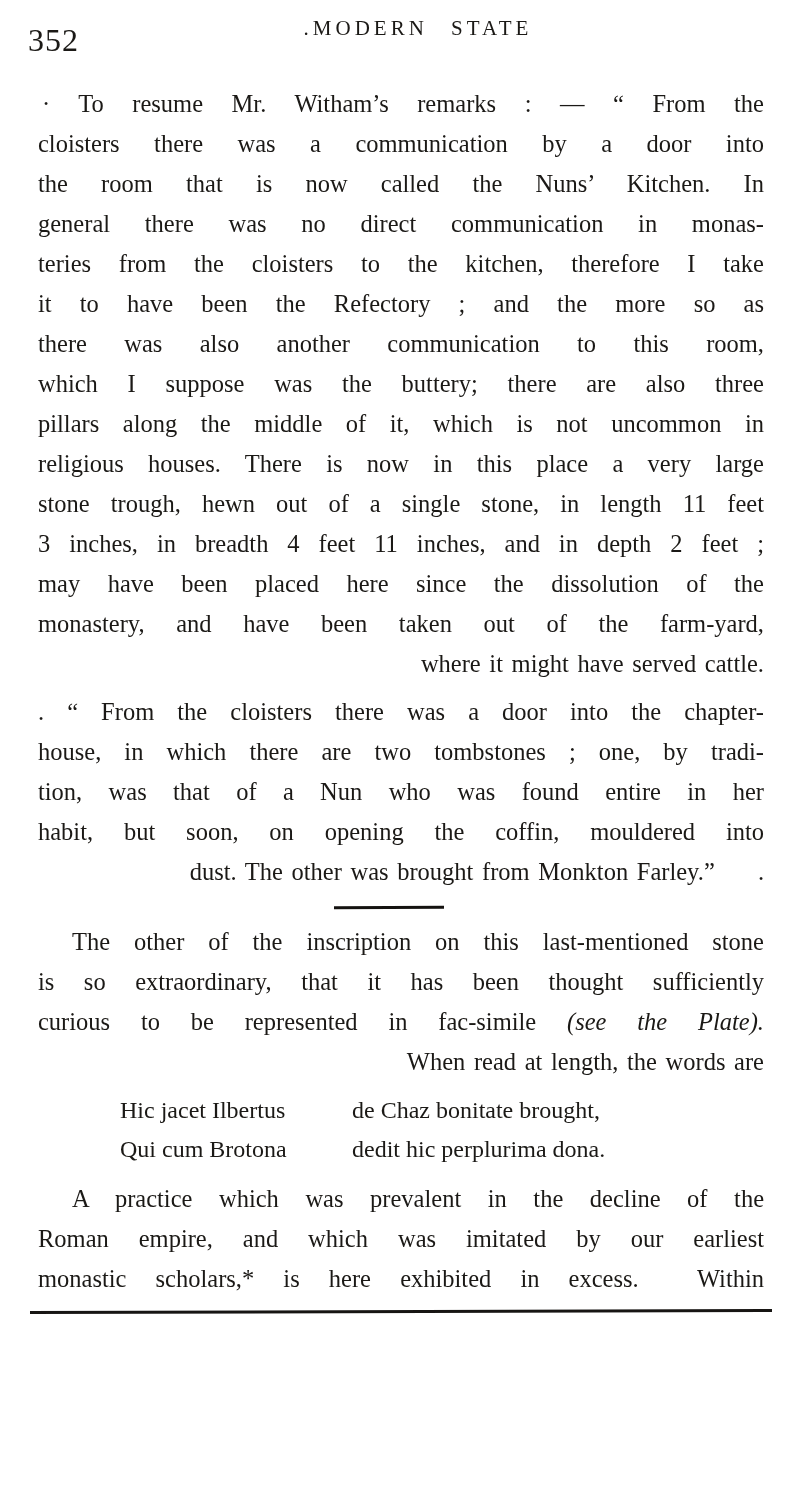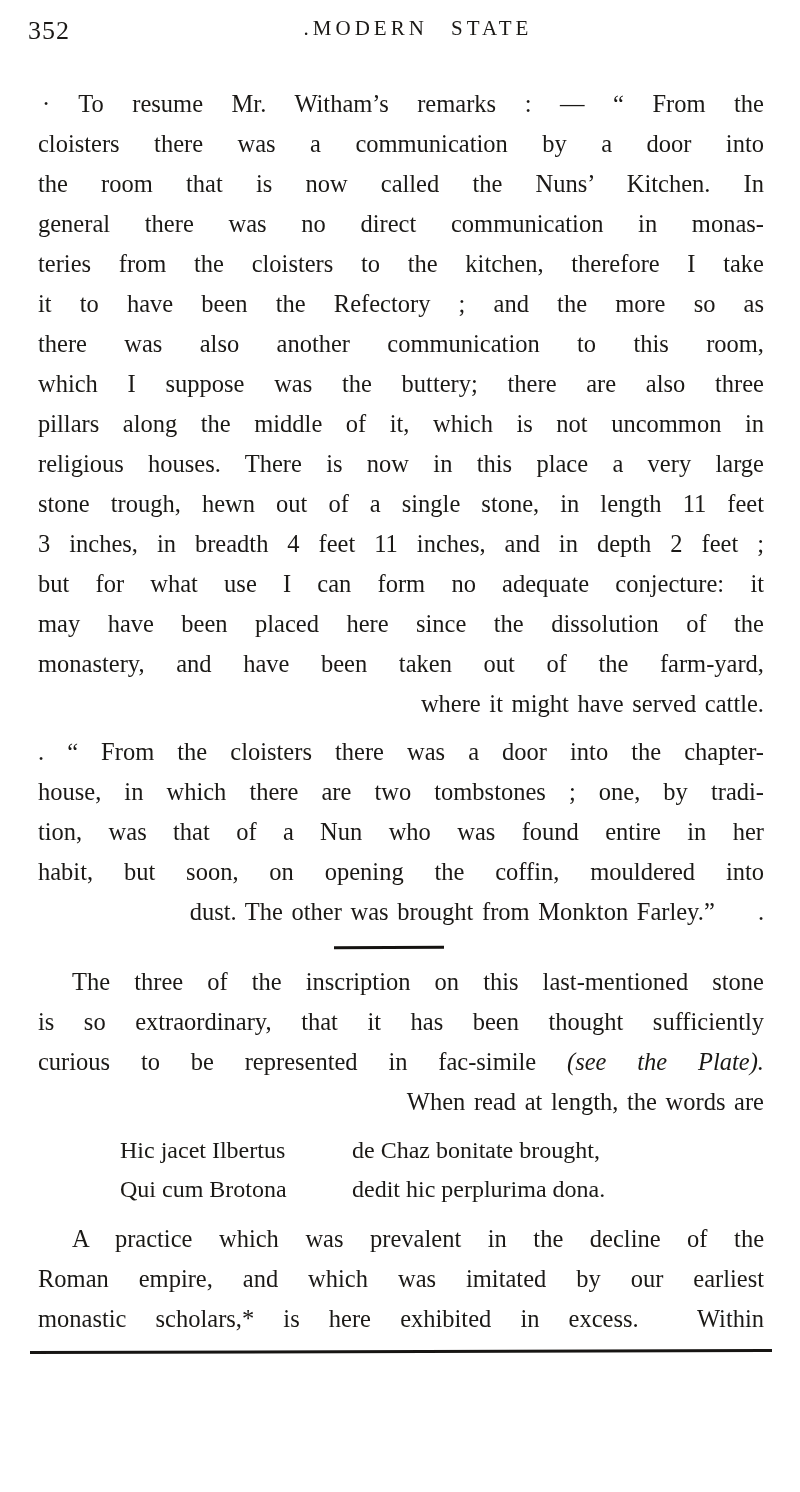--- a/index.html
+++ b/index.html
@@ -6,22 +6,22 @@
   .page {
     position:relative;
     width:800px; height:1492px;
     background:#ffffff;
     color:#1b1916;
     font-family:"Liberation Serif","DejaVu Serif",serif;
     overflow:hidden;
   }
   .header { position:absolute; top:6px; left:0; right:0; height:52px; }
   .page-number {
-    position:absolute; left:28px; top:10px;
-    font-size:26px; letter-spacing:1px;
+    position:absolute; left:28px; top:16px;
+    font-size:32px; letter-spacing:1px;
   }
   .running-title {
     position:absolute; left:0; right:0; top:10px;
     text-align:center;
     font-size:21px; letter-spacing:4px; word-spacing:14px;
     transform:translateX(18px);
   }
   .textblock {
     position:absolute; left:30px; top:76px; width:742px;
   }
@@ -75,38 +75,37 @@
       <div class="line jl">the room that is now called the Nuns’ Kitchen. In</div>
       <div class="line jl">general there was no direct communication in monas-</div>
       <div class="line jl">teries from the cloisters to the kitchen, therefore I take</div>
       <div class="line jl">it to have been the Refectory ; and the more so as</div>
       <div class="line jl">there was also another communication to this room,</div>
       <div class="line jl">which I suppose was the buttery; there are also three</div>
       <div class="line jl">pillars along the middle of it, which is not uncommon in</div>
       <div class="line jl">religious houses. There is now in this place a very large</div>
       <div class="line jl">stone trough, hewn out of a single stone, in length 11 feet</div>
       <div class="line jl">3 inches, in breadth 4 feet 11 inches, and in depth 2 feet ;</div>
-      <div class="line jl">but for what use I can form no adequate conjecture: it</div>
       <div class="line jl">may have been placed here since the dissolution of the</div>
       <div class="line jl">monastery, and have been taken out of the farm-yard,</div>
       <div class="line ll">where it might have served cattle.</div>
     </div>
 
     <div class="para">
       <div class="line jl">. “ From the cloisters there was a door into the chapter-</div>
       <div class="line jl">house, in which there are two tombstones ; one, by tradi-</div>
       <div class="line jl">tion, was that of a Nun who was found entire in her</div>
       <div class="line jl">habit, but soon, on opening the coffin, mouldered into</div>
       <div class="line ll">dust. The other was brought from Monkton Farley.” &nbsp;&nbsp;&nbsp;&nbsp;.</div>
     </div>
 
     <div class="sep-rule"></div>
 
     <div class="para para3">
-      <div class="line jl indent">The three of the inscription on this last-mentioned stone</div>
+      <div class="line jl indent">The other of the inscription on this last-mentioned stone</div>
       <div class="line jl">is so extraordinary, that it has been thought sufficiently</div>
       <div class="line jl"><span>curious to be represented in fac-simile </span><span class="italic">(see the Plate).</span></div>
       <div class="line ll">When read at length, the words are</div>
     </div>
 
     <div class="verse">
       <div class="verse-line">
         <span class="verse-left">Hic jacet Ilbertus</span>
         <span class="verse-right">de Chaz bonitate brought,</span>
       </div>

